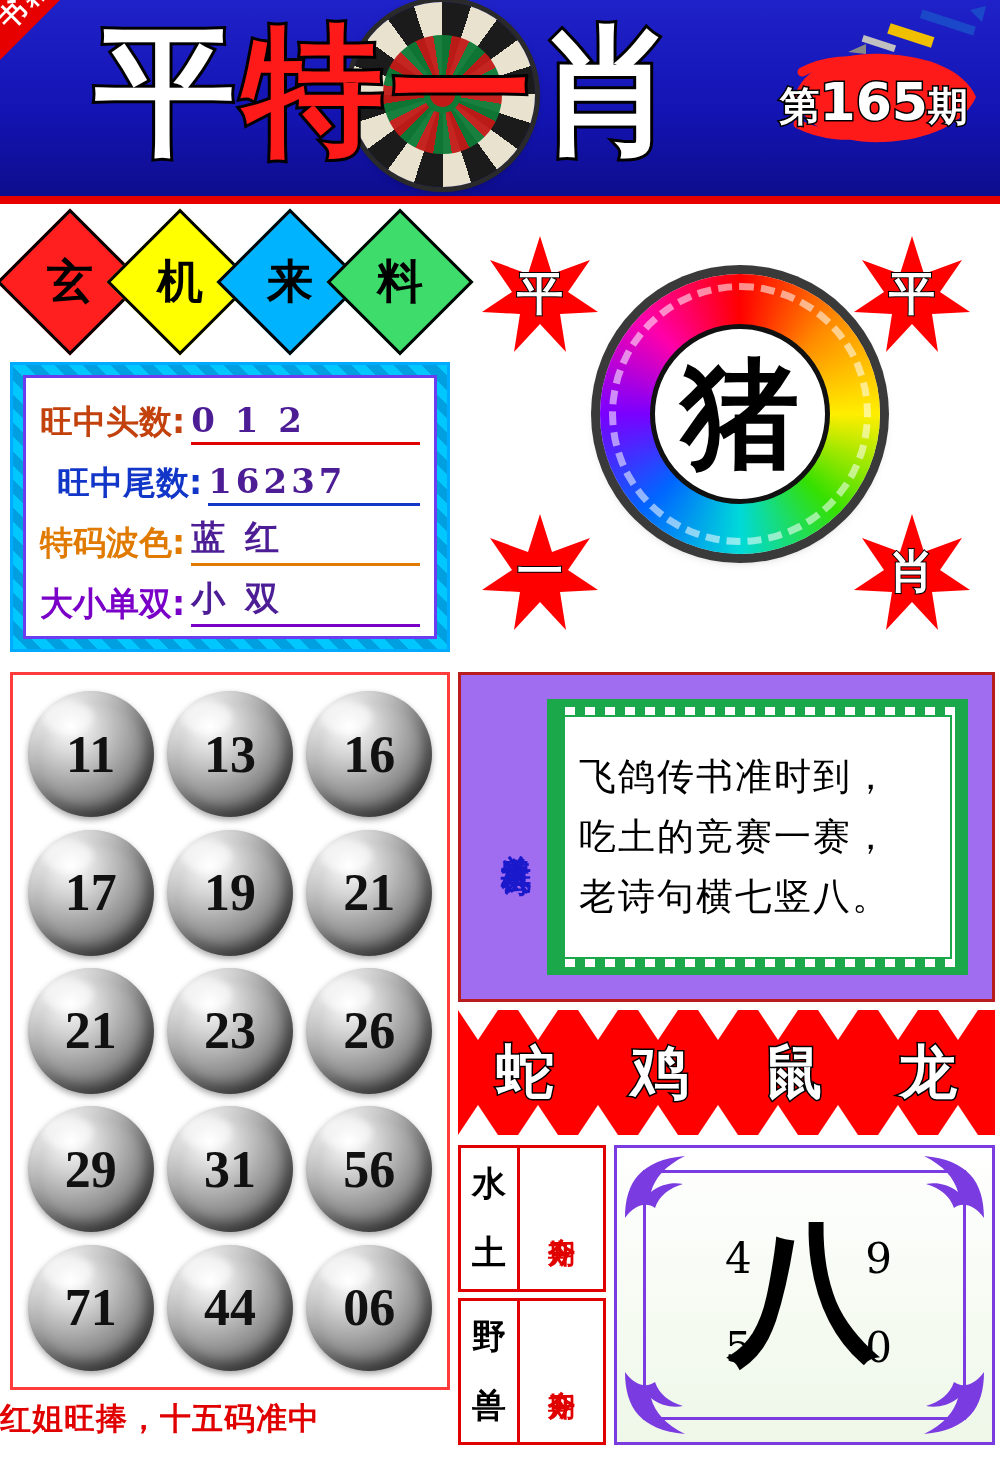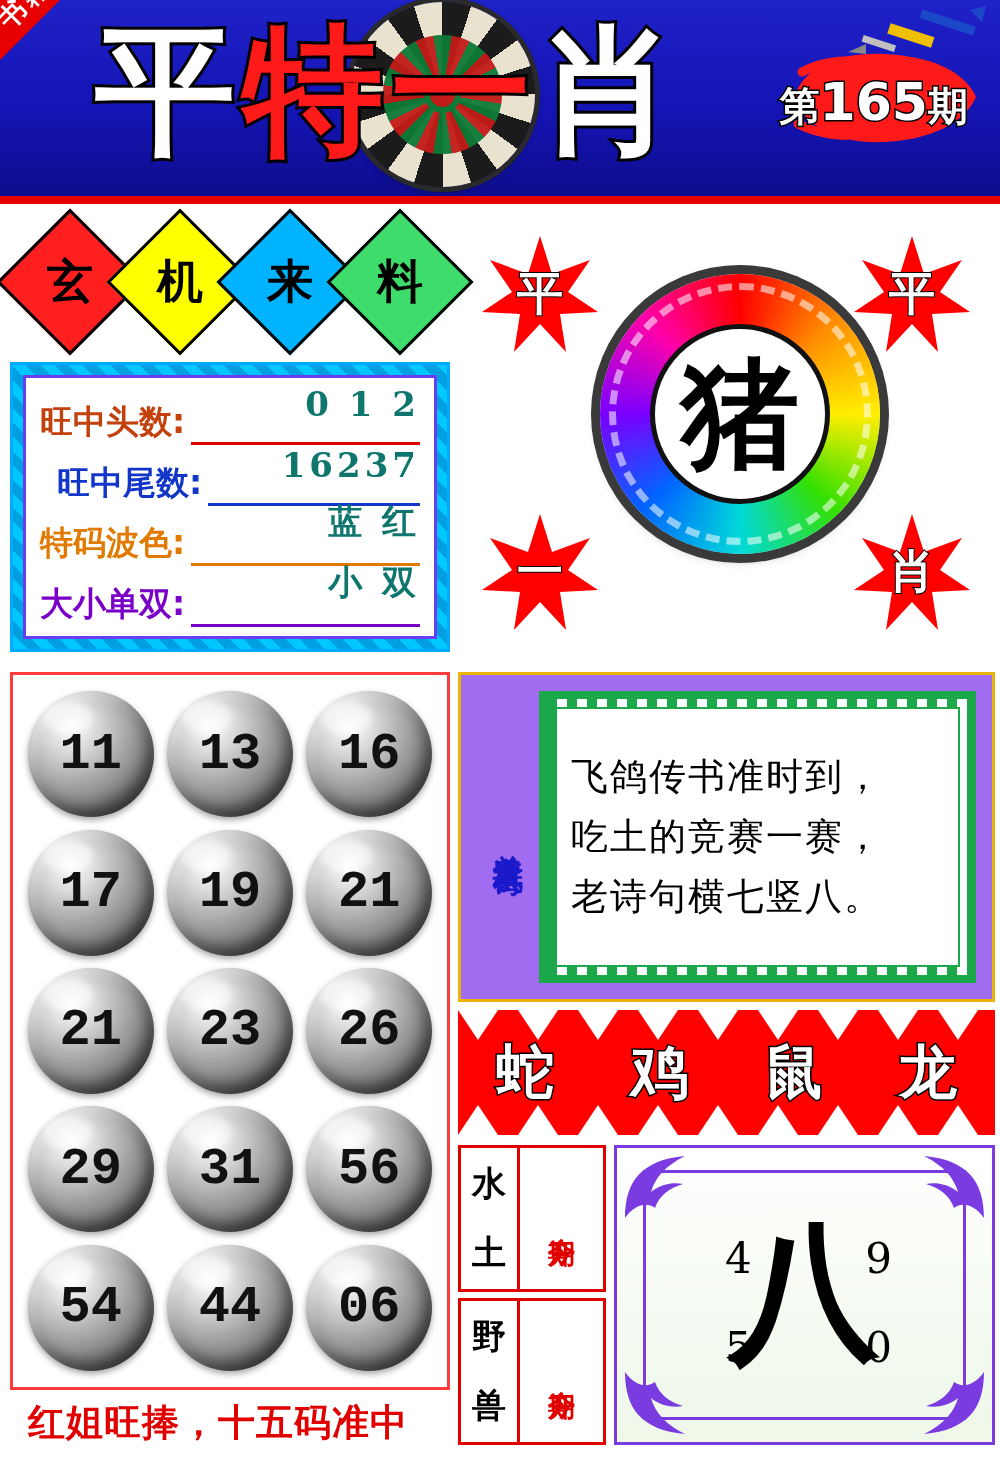--- a/index.html
+++ b/index.html
@@ -110,24 +110,24 @@
     width: 100%; height: 100%; background: #ffffff; border: 3px solid #6a3df0;
     padding: 8px 14px;
     display: flex; flex-direction: column; justify-content: space-around;
   }
   .info-row { display: flex; align-items: flex-end; height: 58px; }
   .info-label {
     font-size: 33px; font-weight: bold; white-space: nowrap;
     font-family: "DejaVu Sans", sans-serif;
   }
   .info-value {
-    flex: 1; margin-left: 6px; text-align: right;
-    font-size: 34px; font-weight: bold; color: #0f766e;
+    flex: 1; margin-left: 6px; text-align: left;
+    font-size: 34px; font-weight: bold; color: #4c1d95;
     border-bottom: 3px solid currentColor;
-    padding-bottom: 18px; letter-spacing: 4px;
+    padding-bottom: 2px; letter-spacing: 4px;
   }
   .lbl-red { color: #c2410c; }
   .lbl-blue { color: #1236c8; margin-left: 17px; }
   .lbl-orange { color: #e07a00; }
   .lbl-purple { color: #7a00c8; }
   .val-red { border-color: #e00000; }
   .val-blue { border-color: #1236c8; }
   .val-orange { border-color: #e07a00; }
   .val-purple { border-color: #7a00c8; }
   .handwrite { font-family: "DejaVu Serif", "Liberation Serif", serif; }
@@ -186,32 +186,32 @@
     display: flex; align-items: center; justify-content: center;
     position: relative;
   }
   .ball::after {
     content:""; position:absolute; left:12%; top:8%; width:40%; height:26%;
     border-radius:50%; background: rgba(255,255,255,.55); filter: blur(3px);
   }
   .ball span {
     position: relative; z-index: 2;
     font-size: 52px; font-weight: bold; color: #111;
-    font-family: Liberation Mono, monospace;
+    font-family: Liberation Serif, serif;
   }
   .footer-text {
-    position: absolute; left: 28px; top: 1398px; width: 440px;
-    font-size: 37px; font-weight: bold; color: #e00000;
+    position: absolute; left: 0; top: 1398px; width: 440px;
+    font-size: 31px; font-weight: bold; color: #e00000;
     font-family: "DejaVu Sans", sans-serif; letter-spacing: 1px;
   }
 
   
   .poem-panel {
     position: absolute; left: 458px; top: 672px; width: 537px; height: 330px;
-    background: #a06cf0; border: 3px solid #eab308; display: flex; padding: 16px;
+    background: #a06cf0; border: 3px solid #b91c1c; display: flex; padding: 24px;
   }
   .poem-title {
     width: 62px; color: #1a1acc; font-size: 30px; font-weight: bold;
     line-height: 36px; text-align: center;
     display: flex; align-items: center; justify-content: center;
     writing-mode: vertical-rl; letter-spacing: 2px;
     font-family: "DejaVu Sans", sans-serif;
   }
   .poem-box {
     flex: 1; background: #fff; border: 8px solid #1aa84a;
@@ -438,21 +438,21 @@
       <div class="ball">
           <span>29</span>
         </div>
       <div class="ball">
           <span>31</span>
         </div>
       <div class="ball">
           <span>56</span>
         </div>
       <div class="ball">
-          <span>54</span>
+          <span>71</span>
         </div>
       <div class="ball">
           <span>44</span>
         </div>
       <div class="ball">
           <span>06</span>
         </div>
     </div>
   </div>
   <div class="footer-text">红姐旺捧，十五码准中</div>

